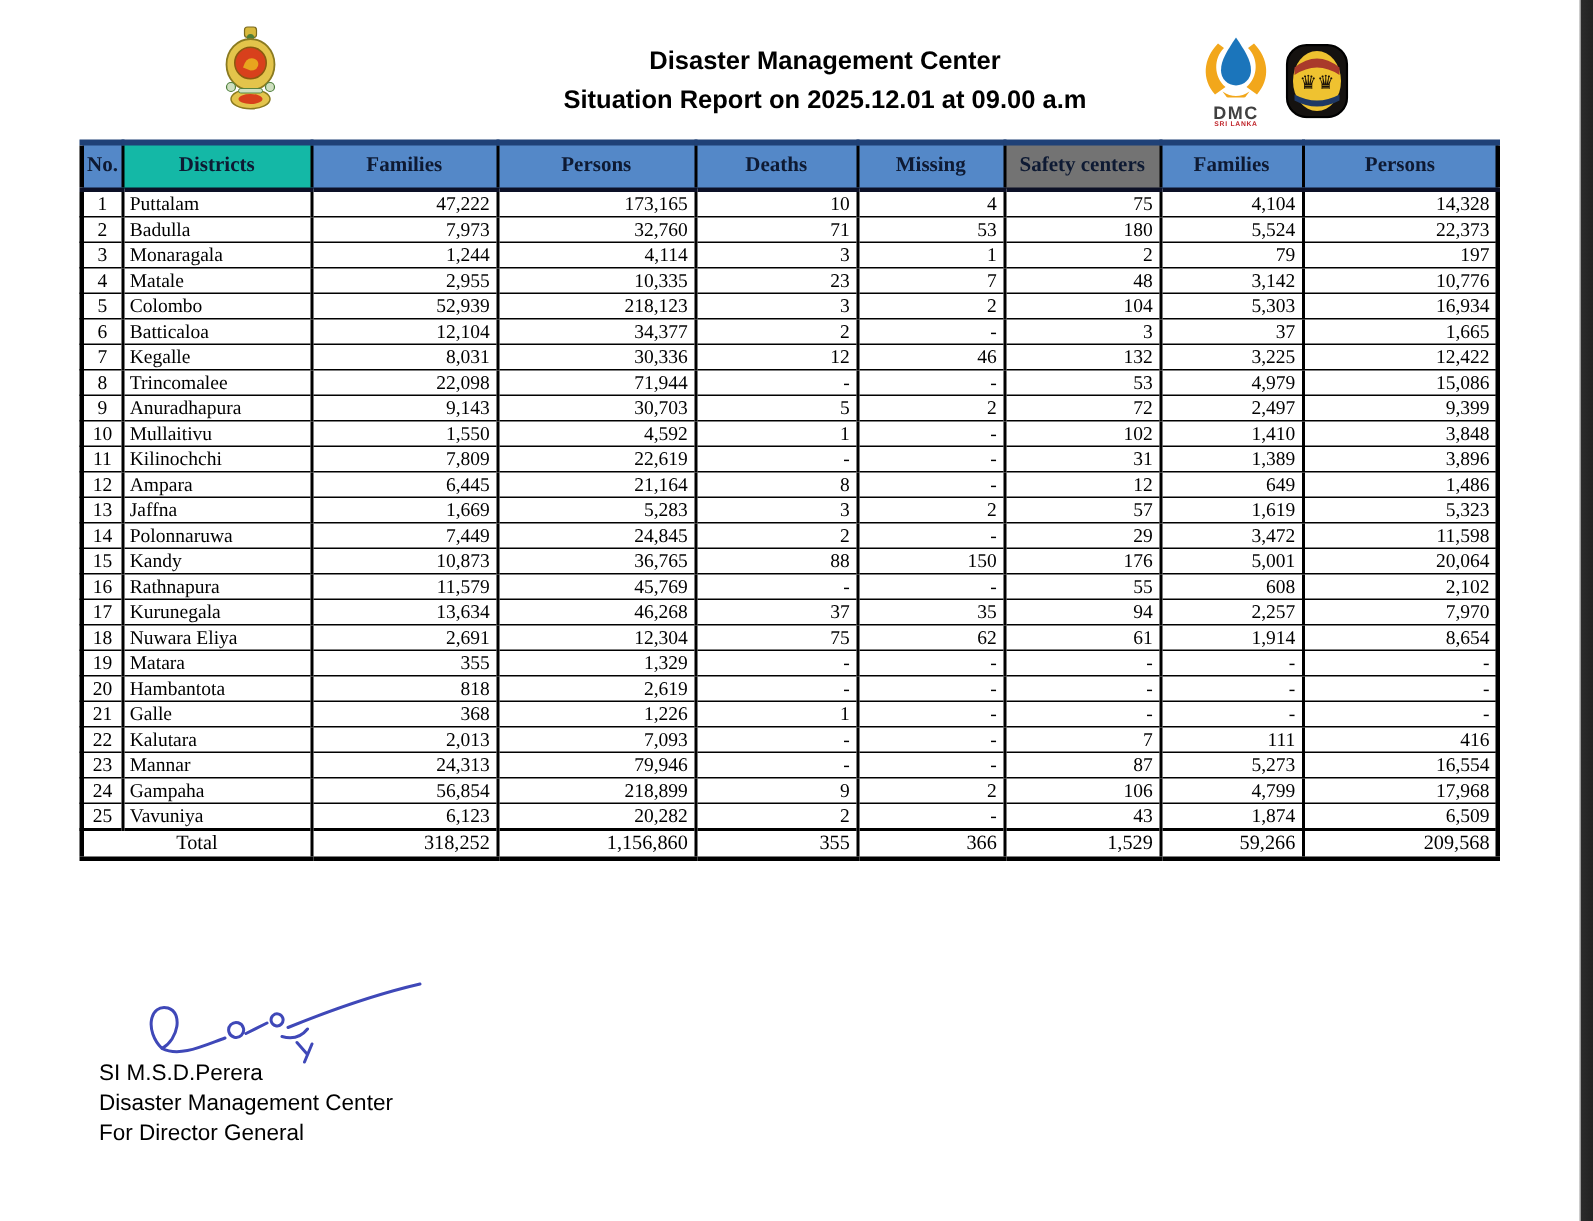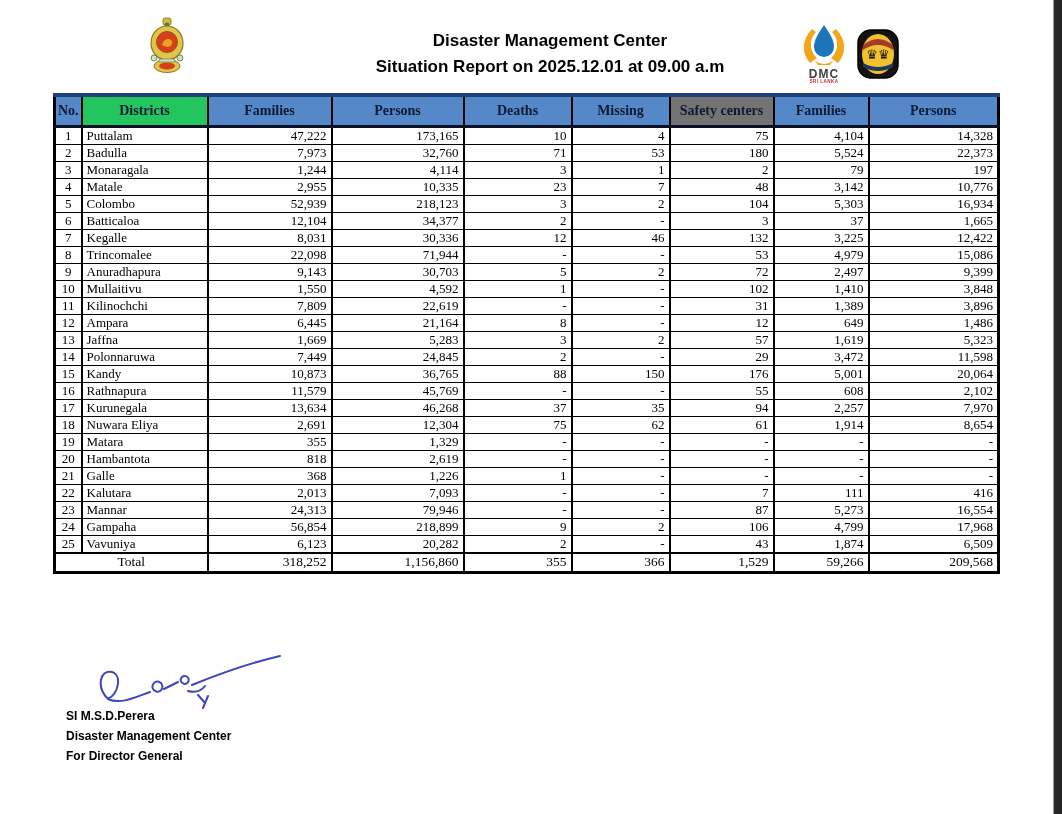--- a/index.html
+++ b/index.html
@@ -45,21 +45,21 @@
     font-weight:normal; height:20px; font-size:13.5px;
     border-top-width:2px; border-bottom-width:3px;
   }
   .c-center { text-align:center; }
   .c-left   { text-align:left;margin-top:28px; }
   .c-right  { text-align:right; }
   
   .signature { position:absolute; left:92px; top:653px; }
   .footer-block {
     position:absolute; left:66px; top:706px;
-    font-size:12px; font-weight:bold; color:#000; line-height:20px;
+    font-size:15px; font-weight:normal; color:#000; line-height:20px;
   }
 </style>
 </head>
 <body>
 
 <div class="page">
 
   <div class="emblem">
     <svg width="42" height="60" viewBox="0 0 42 60">
       <rect x="17" y="2" width="8" height="7" rx="2" fill="#D8B93C" stroke="#7a6a1e" stroke-width="0.8"></rect>
@@ -109,21 +109,21 @@
       <col style="width:132px">
         <col style="width:108px">
         <col style="width:98px">
       <col style="width:104px">
         <col style="width:95px">
         <col style="width:130px">
     </colgroup>
     <thead>
       <tr id="hdr-row">
           <th style="background: rgb(84, 136, 200);">No.</th>
-          <th style="background: #22c55e;">Districts</th>
+          <th style="background: #14b8a6;">Districts</th>
           <th style="background: rgb(84, 136, 200);">Families</th>
           <th style="background: rgb(84, 136, 200);">Persons</th>
           <th style="background: rgb(84, 136, 200);">Deaths</th>
           <th style="background: rgb(84, 136, 200);">Missing</th>
           <th style="background: #737373;">Safety centers</th>
           <th style="background: rgb(84, 136, 200);">Families</th>
           <th style="background: rgb(84, 136, 200);">Persons</th>
         </tr>
     </thead>
     <tbody id="body-rows">

